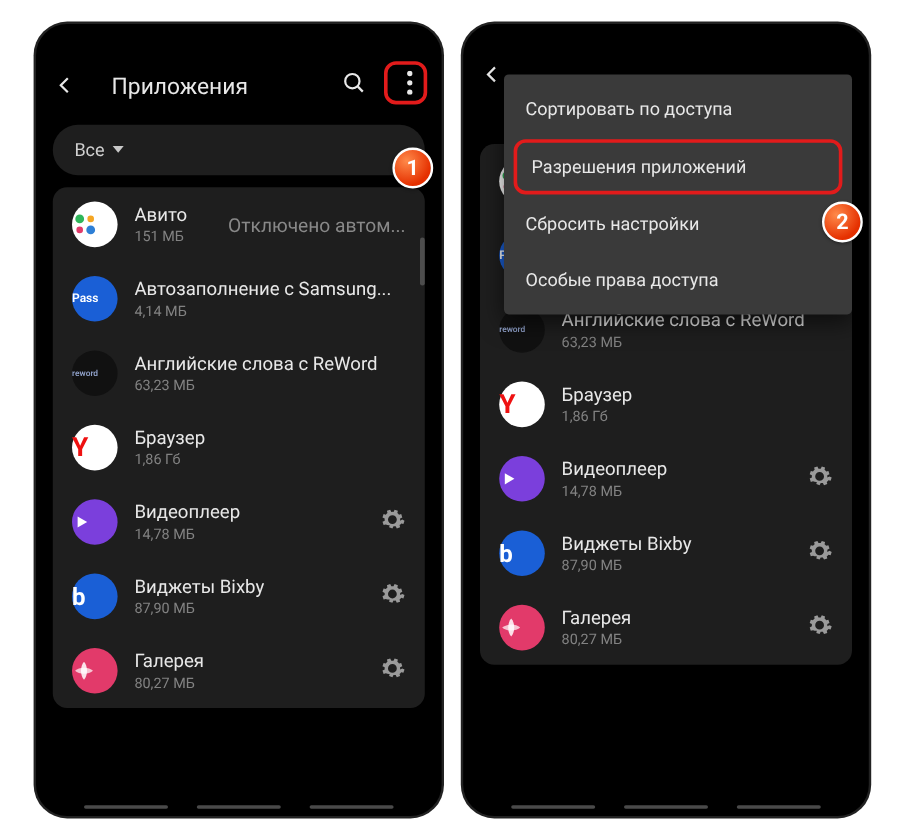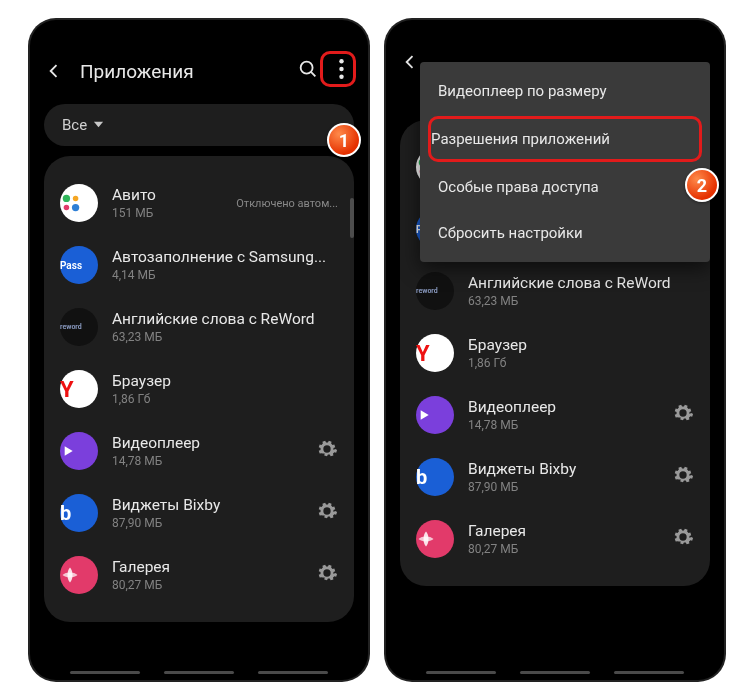--- a/index.html
+++ b/index.html
@@ -23,20 +23,21 @@
     box-shadow: 0 0 0 2px #222;
     flex-shrink: 0;
   }
   .statusbar { height: 22px; }
   .header {
     display: flex;
     align-items: center;
     padding: 10px 14px 14px 14px;
     color: #e8e8e8;
     position: relative;
+    gap: 13px;
   }
   .back { margin-right: 16px; display:flex; align-items:center; }
   .title { font-size: 19px; font-weight: 400; flex: 1; color:#e8e8e8;}
   .search { margin-right: 4px; padding:6px;}
   .more { padding:6px 10px; position:relative;}
   .hl-more{
     position:absolute; top:-2px; right:-2px; height:36px; width:36px;
     border:3px solid #e21b1b; border-radius:10px;
   }
   .filter {
@@ -45,37 +46,37 @@
     border-radius: 22px;
     padding: 12px 18px;
     color: #d0d0d0;
     font-size: 15px;
     display:flex; 
   }
   .filter .chev{margin-left:6px;}
   .list {
     margin: 0 14px 14px 14px;
     background: #1e1e1e;
-    border-radius: 26px;
-    padding: 16px 0;
+    border-radius: 12px;
+    padding: 0 0;
   }
   .row {
     display: flex;
     align-items: center;
     padding: 12px 16px;
   }
   .icon {
     width: 38px; height: 38px; border-radius: 50%;
     margin-right: 14px; display:flex; align-items:center; justify-content:flex-start;
     font-size:18px; font-weight:600; flex-shrink:0;
   }
   .txt { flex: 1; min-width:0;}
   .name { color: #e8e8e8; font-size: 15.5px; white-space:nowrap; overflow:hidden; text-overflow:ellipsis;}
   .sub { color: #828282; font-size: 12px; margin-top:2px;}
-  .extra { color:#888; font-size:11px; margin-left:6px;}
+  .extra { color:#888; font-size:16px; margin-left:6px;}
   .gear { color:#aaa; }
   .badge {
     position:absolute;
     width:34px; height:34px; border-radius:50%;
     background: radial-gradient(circle at 33% 30%, #ff8a4a, #e53000 70%);
     border:2px solid #fff;
     box-shadow:0 1px 3px rgba(0,0,0,.4);
     color:#fff; font-weight:700; font-size:18px;
     display:flex; align-items:center; justify-content:center;
     z-index:10;
@@ -87,21 +88,21 @@
     box-shadow:0 6px 20px rgba(0,0,0,.6);
     padding:6px 0;
     z-index:5;
   }
   .mitem{
     padding:14px 18px; color:#e8e8e8; font-size:15px;
     position:relative;
   }
   .mhl{
     border:3px solid #e21b1b; border-radius:10px;
-    margin:2px 8px; padding:11px 0;
+    margin:2px 8px; padding:11px 12px;
   }
   .badge2{ top:148px; right:5px; }
   .navbar{
     position:absolute; bottom:6px; left:0; right:0;
     display:flex; justify-content:space-around; padding:0 28px;
   }
   .navbar div{ width:70px; height:3px; background:#4a4a4a; border-radius:2px;}
   .scrollind{position:absolute; right:14px; top:178px; width:4px; height:40px; background:#4d4d4d; border-radius:2px;}
 </style>
 </head>
@@ -327,24 +328,24 @@
           <div class="name">Галерея</div>
           <div class="sub">80,27 МБ</div>
         </div>
         <span class="gear"><svg width="22" height="22" viewBox="0 0 24 24" fill="#9a9a9a">
             <path d="M12 8a4 4 0 100 8 4 4 0 000-8zm9 4l2 1-1 3-2-.5a8 8 0 01-1.5 1.5l.5 2-3 1-1-2a8 8 0 01-2 0l-1 2-3-1 .5-2A8 8 0 016 16.5L4 17l-1-3 2-1a8 8 0 010-2l-2-1 1-3 2 .5A8 8 0 017.5 6L7 4l3-1 1 2a8 8 0 012 0l1-2 3 1-.5 2A8 8 0 0118 7.5l2-.5 1 3-2 1a8 8 0 010 2z"></path>
           </svg></span>
       </div>
     </div>
 
   <div class="menu" id="menu">
-      <div class="mitem">Видеоплеер по размеру</div>
+      <div class="mitem">Сортировать по доступа</div>
       <div class="mitem mhl">Разрешения приложений</div>
+      <div class="mitem">Сбросить настройки</div>
       <div class="mitem">Особые права доступа</div>
-      <div class="mitem">Сбросить настройки</div>
     </div>
   <div class="badge badge2">2</div>
   <div class="navbar">
       <div></div>
       <div></div>
       <div></div>
     </div>
 </div>
 
 </body></html>

